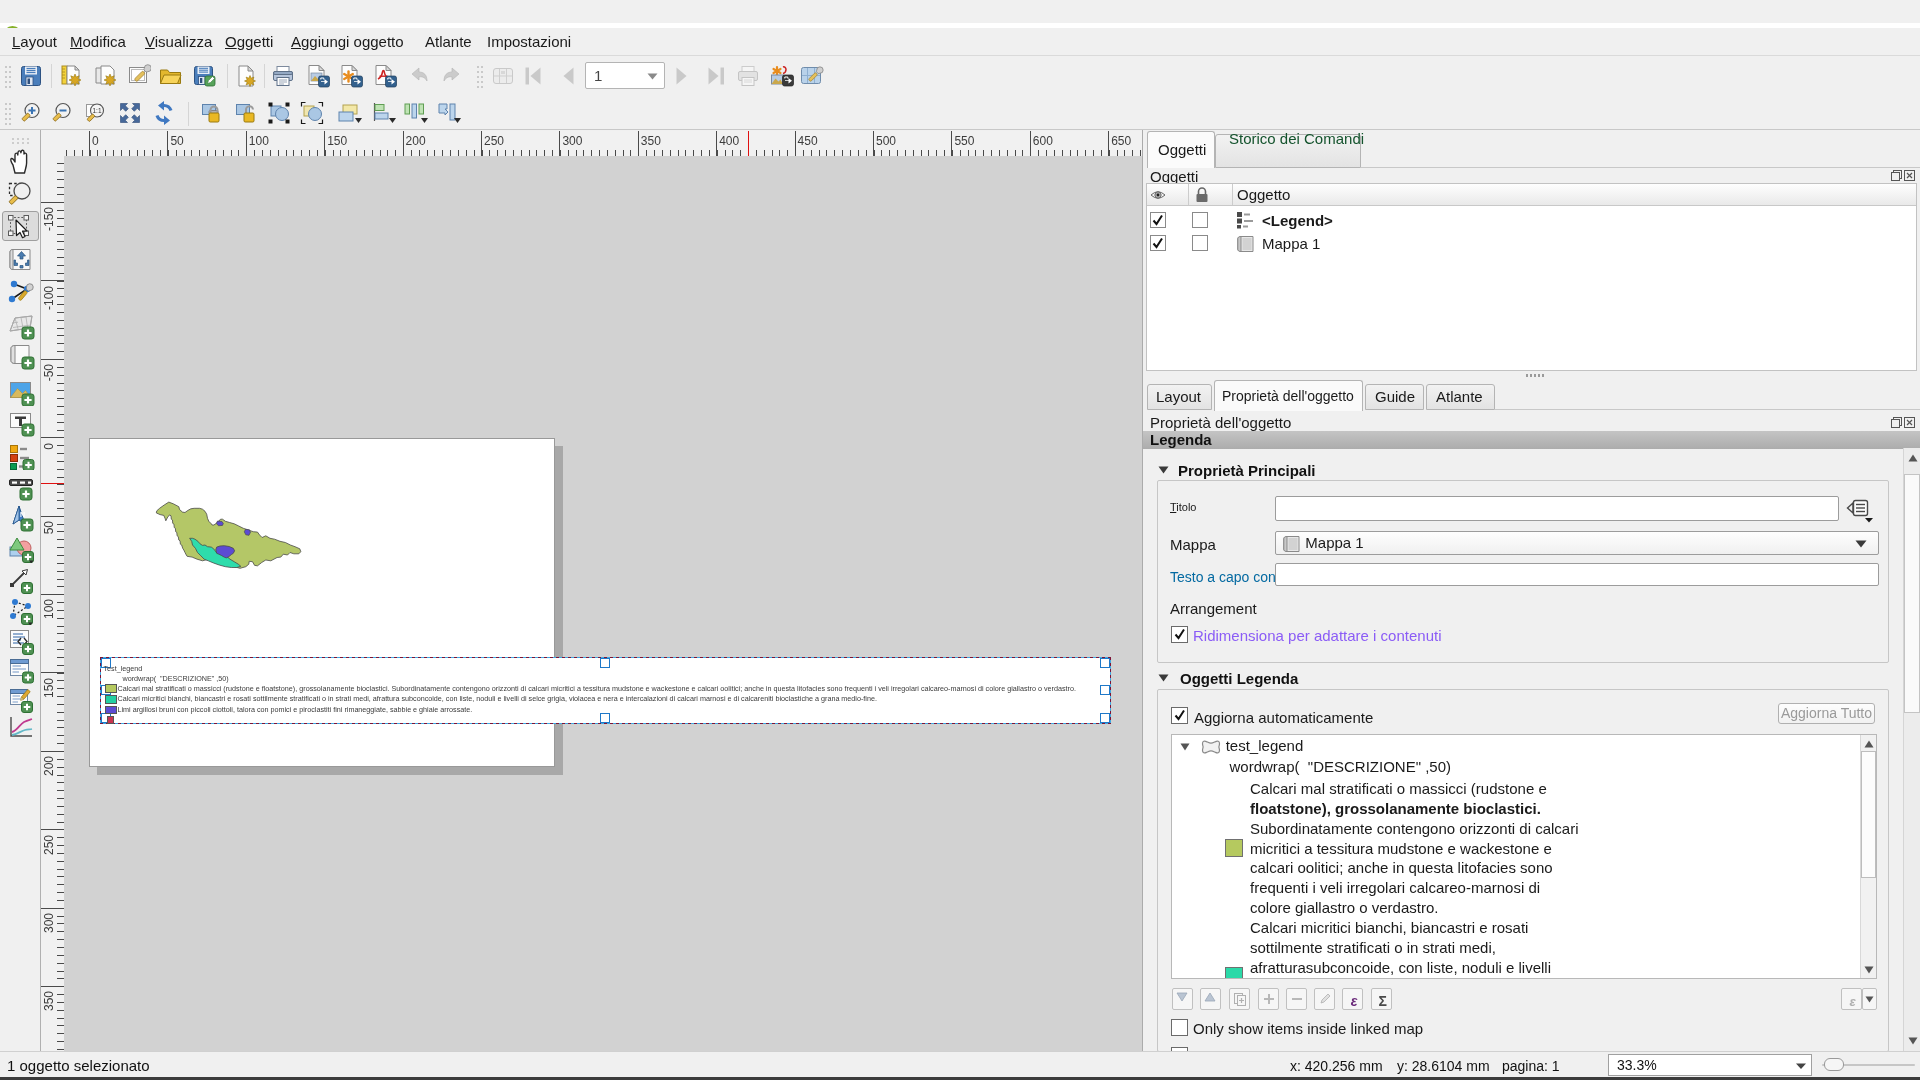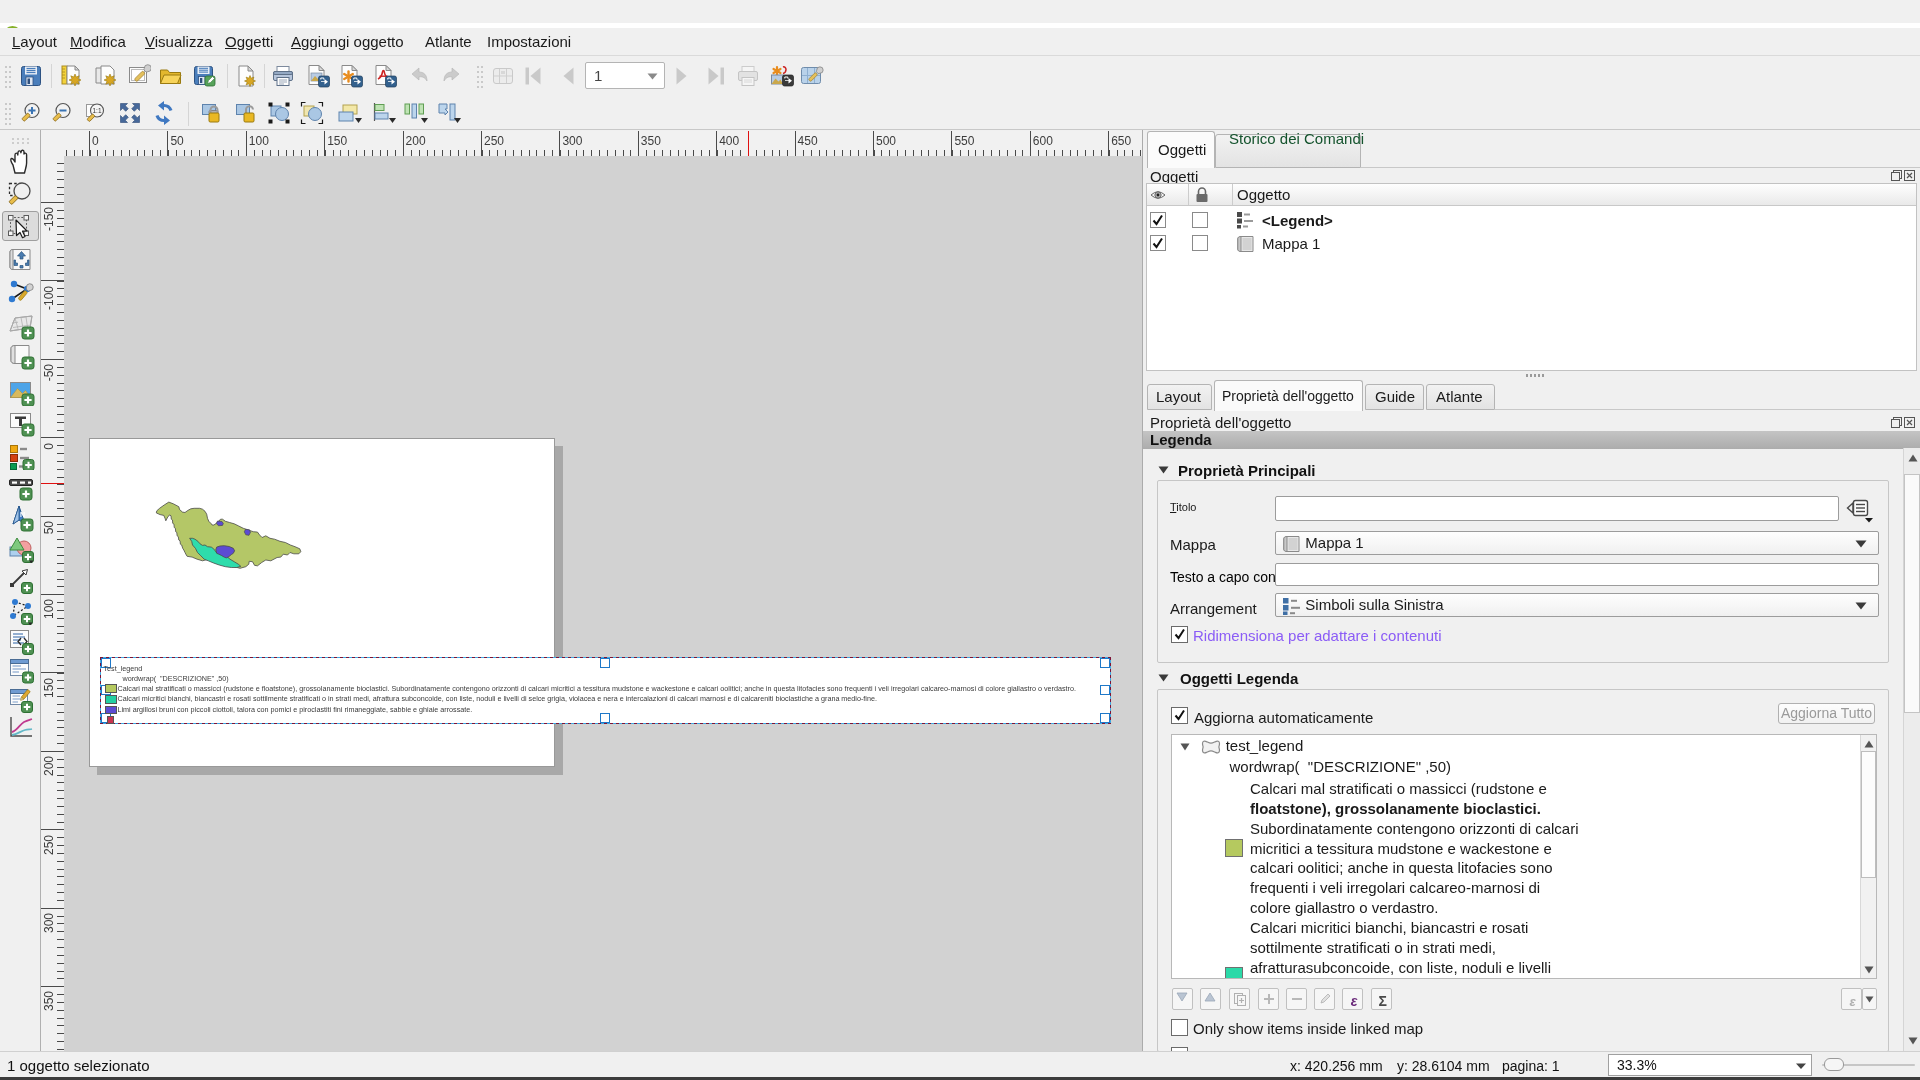--- a/index.html
+++ b/index.html
@@ -824,42 +824,24 @@
       <path d="M5,1.5 h12 v15 h-12 c-2,0 -3.2,-1 -3.2,-2.2 v-10.6 c0,-1.2 1.2,-2.2 3.2,-2.2 z" fill="#e8e8e8" stroke="#8a8a8a"></path>
       <path d="M5,1.5 c-2,0 -3.2,1 -3.2,2.2 v10.6 c0,1.2 1.2,2.2 3.2,2.2 v-15 z" fill="#c8c8c8" stroke="#8a8a8a"></path>
       <rect x="6.5" y="3" width="9" height="12" fill="#d2d2d2"></rect>
     </svg>
     <div class="a" style="left:29px;top:2.5px;font-size:15px;color:#1a1a1a;">Mappa 1</div>
     <svg class="a" style="left:579px;top:8.5px;" width="12" height="8" viewBox="0 0 12 8">
         <path d="M0.5,0.5 L11.5,0.5 L6,7.5 Z" fill="#3a3a3a"></path>
       </svg>
   </div>
 
-  <div class="a" style="left:27px;top:438.5px;font-size:14px;color:#000000;">Testo a capo con</div>
+  <div class="a" style="left:27px;top:438.5px;font-size:14px;color:#0369a1;">Testo a capo con</div>
   <div class="a" style="left:132.3px;top:433.4px;width:604px;height:22.4px;background:#fff;border:1px solid #9c9c9c;border-radius:2px;box-sizing:border-box;"></div>
 
   <div class="a" style="left:27px;top:469.5px;font-size:15px;color:#1a1a1a;">Arrangement</div>
-  <div class="a" style="left:132.3px;top:462.7px;width:604px;height:24.3px;background:linear-gradient(180deg,#fefefe,#f0f0f0);border:1px solid #9c9c9c;border-radius:2px;box-sizing:border-box;">
-    <svg class="a" style="left:6px;top:3px;" width="19" height="18" viewBox="0 0 19 18">
-      <g fill="#3f6fa5">
-          <rect x="1" y="1" width="5.5" height="5.5"></rect>
-          <rect x="1" y="8" width="5.5" height="5.5"></rect>
-          <rect x="1" y="14.5" width="4.5" height="3.5"></rect>
-        </g>
-      <g stroke="#8a8a8a" stroke-width="2">
-          <line x1="9" y1="3.8" x2="15" y2="3.8"></line>
-          <line x1="9" y1="10.8" x2="18" y2="10.8"></line>
-          <line x1="8" y1="16.2" x2="13" y2="16.2"></line>
-        </g>
-    </svg>
-    <div class="a" style="left:29px;top:2.5px;font-size:15px;color:#1a1a1a;">Simboli sulla Sinistra</div>
-    <svg class="a" style="left:579px;top:8.5px;" width="12" height="8" viewBox="0 0 12 8">
-        <path d="M0.5,0.5 L11.5,0.5 L6,7.5 Z" fill="#3a3a3a"></path>
-      </svg>
-  </div>
 
   <div class="cb2" style="left:27.5px;top:496.4px;">
       <svg width="13" height="13" viewBox="0 0 13 13">
         <path d="M2.5,6.5 L5.5,10 L11,1.5" fill="none" stroke="#111" stroke-width="2"></path>
       </svg>
     </div>
   <div class="a" style="left:50px;top:497px;font-size:15px;color:#8b5cf6;">Ridimensiona per adattare i contenuti</div>
 
   <svg class="a" style="left:15px;top:543px;" width="11" height="10" viewBox="0 0 11 10">
       <path d="M0.5,1.5 L10.5,1.5 L5.5,8.5 Z" fill="#3a3a3a"></path>

